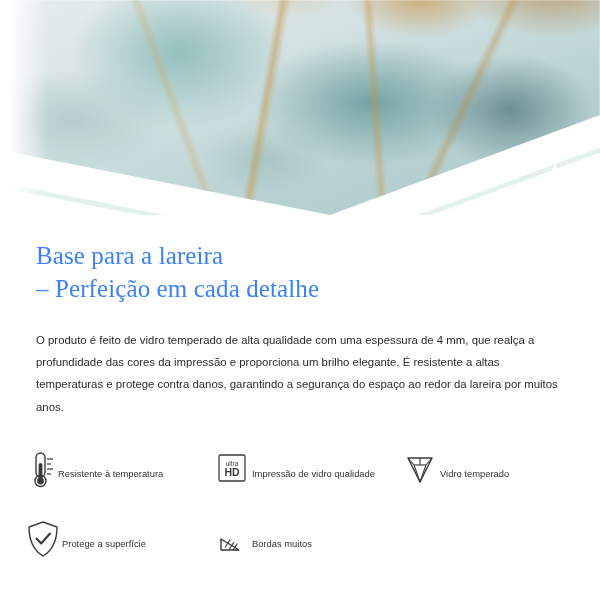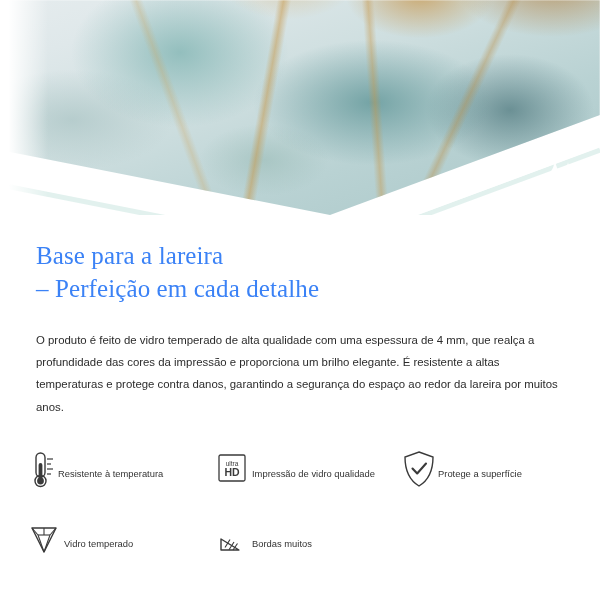--- a/index.html
+++ b/index.html
@@ -189,45 +189,45 @@
           <rect x="7" y="4" width="26" height="26" rx="1.5" fill="none" stroke="#3a3a3a" stroke-width="1.3"></rect>
           <text x="20" y="14.5" text-anchor="middle" font-family="Liberation Sans, sans-serif" font-size="6.5" fill="#3a3a3a">ultra</text>
           <text x="20" y="25" text-anchor="middle" font-family="Liberation Sans, sans-serif" font-size="10.5" font-weight="bold" fill="#3a3a3a">HD</text>
         </svg>
       </div>
       <div class="feature-label">Impressão de vidro qualidade</div>
     </div>
 
     <div class="feature">
       <div class="feature-icon">
-        <svg width="38" height="42" viewBox="0 0 38 42">
-          <path d="M19 3 L33 8 C33 21 29 31 19 37 C9 31 5 21 5 8 Z" fill="none" stroke="#3a3a3a" stroke-width="1.4"></path>
-          <path d="M12.5 19.5 L17.2 24.5 L26 14.5" fill="none" stroke="#3a3a3a" stroke-width="2.1" stroke-linecap="round" stroke-linejoin="round"></path>
-        </svg>
-      </div>
-      <div class="feature-label">Protege a superfície</div>
-    </div>
-
-    <div class="feature">
-      <div class="feature-icon">
         <svg width="40" height="38" viewBox="0 0 40 38">
           <path d="M8 7 L32 7 L20 31 Z" fill="none" stroke="#3a3a3a" stroke-width="1.4" stroke-linejoin="round"></path>
           <line x1="8" y1="7" x2="14" y2="14" stroke="#3a3a3a" stroke-width="1.1"></line>
           <line x1="32" y1="7" x2="26" y2="14" stroke="#3a3a3a" stroke-width="1.1"></line>
           <line x1="14" y1="14" x2="26" y2="14" stroke="#3a3a3a" stroke-width="1.1"></line>
           <line x1="14" y1="14" x2="20" y2="31" stroke="#3a3a3a" stroke-width="1.1"></line>
           <line x1="26" y1="14" x2="20" y2="31" stroke="#3a3a3a" stroke-width="1.1"></line>
           <line x1="20" y1="7" x2="20" y2="14" stroke="#3a3a3a" stroke-width="1.1"></line>
         </svg>
       </div>
       <div class="feature-label">Vidro temperado</div>
     </div>
 
     <div class="feature">
       <div class="feature-icon">
+        <svg width="38" height="42" viewBox="0 0 38 42">
+          <path d="M19 3 L33 8 C33 21 29 31 19 37 C9 31 5 21 5 8 Z" fill="none" stroke="#3a3a3a" stroke-width="1.4"></path>
+          <path d="M12.5 19.5 L17.2 24.5 L26 14.5" fill="none" stroke="#3a3a3a" stroke-width="2.1" stroke-linecap="round" stroke-linejoin="round"></path>
+        </svg>
+      </div>
+      <div class="feature-label">Protege a superfície</div>
+    </div>
+
+    <div class="feature">
+      <div class="feature-icon">
         <svg width="40" height="38" viewBox="0 0 40 38">
           <path d="M9 29 L9 18 L27 29 Z" fill="none" stroke="#3a3a3a" stroke-width="1.4" stroke-linejoin="round"></path>
           <line x1="13" y1="26.5" x2="18" y2="18.5" stroke="#3a3a3a" stroke-width="1.1"></line>
           <line x1="17" y1="28.8" x2="22" y2="21" stroke="#3a3a3a" stroke-width="1.1"></line>
           <line x1="21" y1="29" x2="25.5" y2="22.5" stroke="#3a3a3a" stroke-width="1.1"></line>
         </svg>
       </div>
       <div class="feature-label">Bordas muitos</div>
     </div>
 

